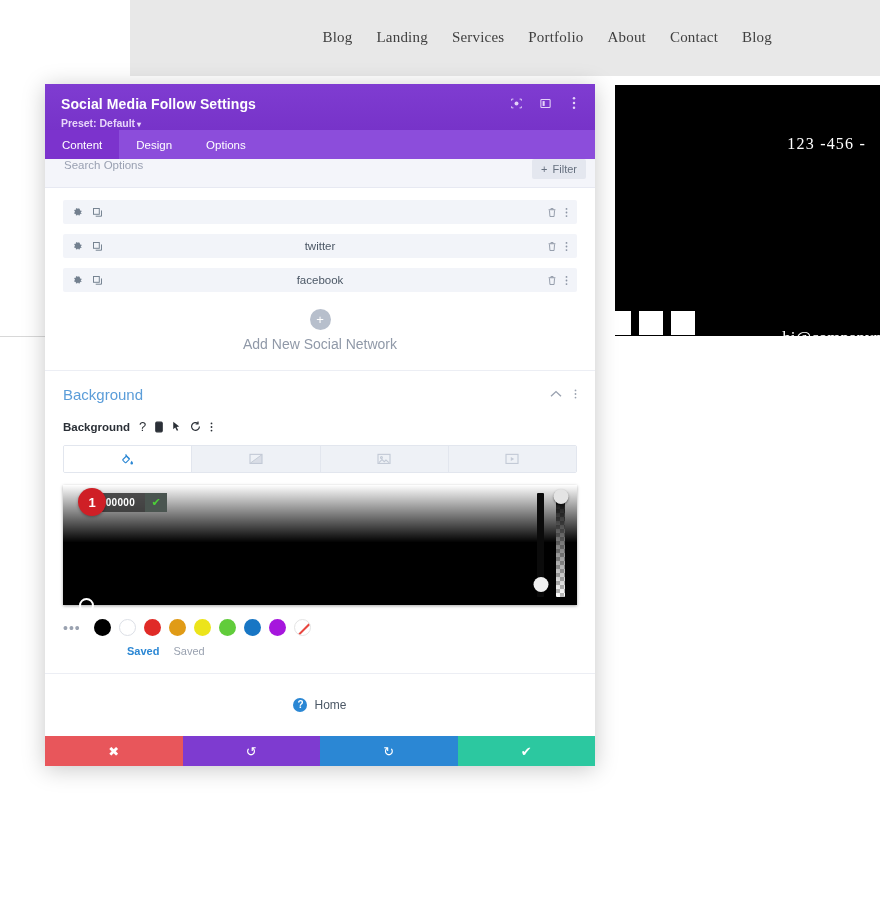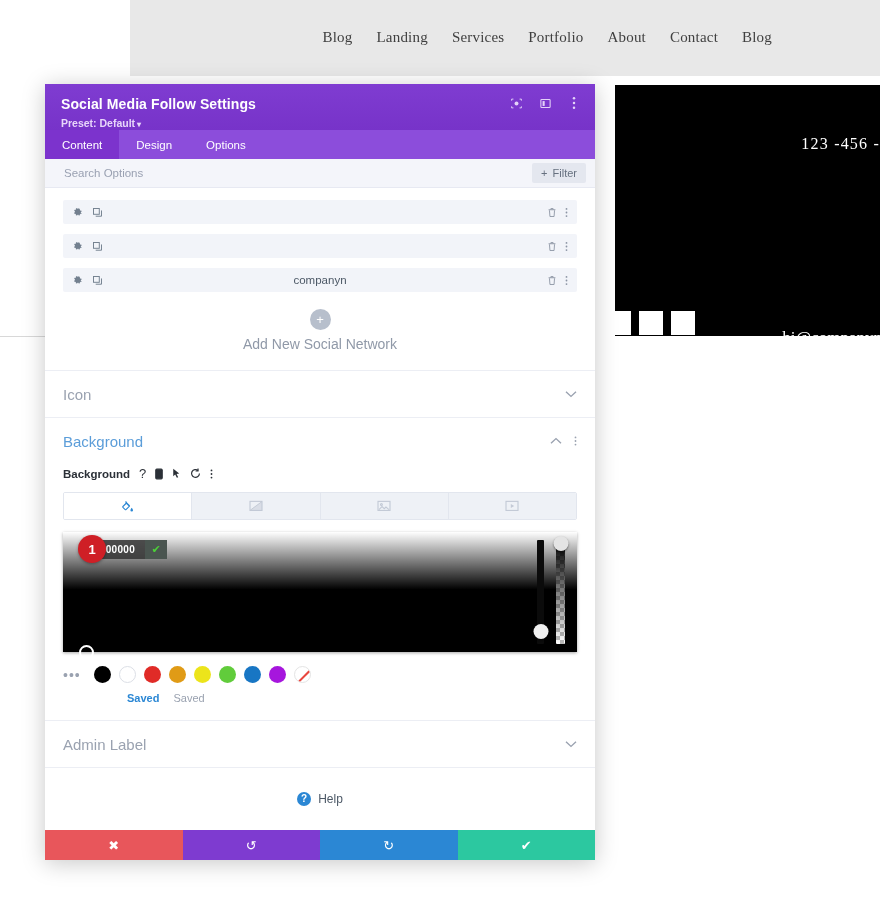--- a/index.html
+++ b/index.html
@@ -52,21 +52,21 @@
     position: absolute;
     left: 615px;
     top: 85px;
     width: 265px;
     height: 251px;
     background: #000000;
     overflow: hidden;
   }
   #promo-phone {
     position: absolute;
-    right: 0px;
+    right: 14px;
     top: 50px;
     font-family: "Liberation Serif", serif;
     font-size: 16px;
     color: #ffffff;
     letter-spacing: 1.2px;
     white-space: nowrap;
   }
   #promo-email {
     position: absolute;
     right: -2px;
@@ -166,21 +166,21 @@
     white-space: nowrap;
   }
   #modal-tabs .tab.active { background: #7c33cd; }
 
   
   #search-row {
     height: 28px;
     background: #f4f5fa;
     border-bottom: 1px solid #e7e9f2;
     display: flex;
-    align-items: center;
+    align-items: flex-start;
     padding: 0 9px 0 19px;
     justify-content: space-between;
   }
   #search-input {
     border: none;
     background: transparent;
     font-family: "Liberation Sans", sans-serif;
     font-size: 11.5px;
     color: #8b93a5;
     outline: none;
@@ -630,20 +630,21 @@
             <path d="M14 9.1l-1.1-.3a4.9 4.9 0 0 0 0-1.6l1.1-.3-.5-1.9-1.1.3a5 5 0 0 0-1.1-1.1l.3-1.1L9.7 1.6l-.3 1.1a4.9 4.9 0 0 0-1.6 0L7.5 1.6 5.6 2.1l.3 1.1a5 5 0 0 0-1.1 1.1L3.7 4l-.5 1.9 1.1.3a4.9 4.9 0 0 0 0 1.6l-1.1.3.5 1.9 1.1-.3a5 5 0 0 0 1.1 1.1l-.3 1.1 1.9.5.3-1.1a4.9 4.9 0 0 0 1.6 0l.3 1.1 1.9-.5-.3-1.1a5 5 0 0 0 1.1-1.1l1.1.3z"></path>
           </svg>
         </span>
         <span class="ic">
           <svg width="11" height="11" viewBox="0 0 16 16" fill="none" stroke="currentColor" stroke-width="1.4">
             <rect x="2.2" y="2.2" width="8.4" height="8.4"></rect>
             <path d="M5.4 13.4h8.4V5"></path>
           </svg>
         </span>
       </div>
+      <div class="net-name">twitter</div>
       <div class="right-icons">
         <span class="ic">
           <svg width="10" height="11" viewBox="0 0 14 16" fill="none" stroke="currentColor" stroke-width="1.3">
             <path d="M2 4h10M5.4 4V2.3h3.2V4M3.3 4.8l.7 9h6l.7-9"></path>
           </svg>
         </span>
         <span class="ic">
           <svg width="3" height="11" viewBox="0 0 4 14" fill="currentColor">
             <circle cx="2" cy="2.2" r="1.2"></circle>
               <circle cx="2" cy="7" r="1.2"></circle>
@@ -661,21 +662,21 @@
             <path d="M14 9.1l-1.1-.3a4.9 4.9 0 0 0 0-1.6l1.1-.3-.5-1.9-1.1.3a5 5 0 0 0-1.1-1.1l.3-1.1L9.7 1.6l-.3 1.1a4.9 4.9 0 0 0-1.6 0L7.5 1.6 5.6 2.1l.3 1.1a5 5 0 0 0-1.1 1.1L3.7 4l-.5 1.9 1.1.3a4.9 4.9 0 0 0 0 1.6l-1.1.3.5 1.9 1.1-.3a5 5 0 0 0 1.1 1.1l-.3 1.1 1.9.5.3-1.1a4.9 4.9 0 0 0 1.6 0l.3 1.1 1.9-.5-.3-1.1a5 5 0 0 0 1.1-1.1l1.1.3z"></path>
           </svg>
         </span>
         <span class="ic">
           <svg width="11" height="11" viewBox="0 0 16 16" fill="none" stroke="currentColor" stroke-width="1.4">
             <rect x="2.2" y="2.2" width="8.4" height="8.4"></rect>
             <path d="M5.4 13.4h8.4V5"></path>
           </svg>
         </span>
       </div>
-      <div class="net-name">companyn</div>
+      <div class="net-name">facebook</div>
       <div class="right-icons">
         <span class="ic">
           <svg width="10" height="11" viewBox="0 0 14 16" fill="none" stroke="currentColor" stroke-width="1.3">
             <path d="M2 4h10M5.4 4V2.3h3.2V4M3.3 4.8l.7 9h6l.7-9"></path>
           </svg>
         </span>
         <span class="ic">
           <svg width="3" height="11" viewBox="0 0 4 14" fill="currentColor">
             <circle cx="2" cy="2.2" r="1.2"></circle>
               <circle cx="2" cy="7" r="1.2"></circle>
@@ -684,28 +685,20 @@
         </span>
       </div>
     </div>
   </div>
 
   <div id="add-new">
     <div class="circle">+</div>
     <div class="label">Add New Social Network</div>
   </div>
 
-  <div class="section-head">
-    <span class="title">Icon</span>
-    <span class="chev">
-      <svg width="12" height="8" viewBox="0 0 12 8" fill="none" stroke="currentColor" stroke-width="1.4">
-          <path d="M1 1.8L6 6.4l5-4.6"></path>
-        </svg>
-    </span>
-  </div>
 
   <div class="section-head open">
     <span class="title">Background</span>
     <span class="chev">
       <svg width="12" height="8" viewBox="0 0 12 8" fill="none" stroke="currentColor" stroke-width="1.4">
           <path d="M1 6.2L6 1.6l5 4.6"></path>
         </svg>
     </span>
     <span class="kebab">
       <svg width="3" height="12" viewBox="0 0 4 14" fill="currentColor">
@@ -803,32 +796,24 @@
       <span class="swatch" style="background:#a616dd"></span>
       <span class="swatch transparent"></span>
     </div>
 
     <div id="swatch-tabs">
       <span class="st active">Saved</span>
       <span class="st">Saved</span>
     </div>
   </div>
 
-  <div class="section-head">
-    <span class="title">Admin Label</span>
-    <span class="chev">
-      <svg width="12" height="8" viewBox="0 0 12 8" fill="none" stroke="currentColor" stroke-width="1.4">
-          <path d="M1 1.8L6 6.4l5-4.6"></path>
-        </svg>
-    </span>
-  </div>
 
   <div id="help-row">
     <span class="hicon">?</span>
-    <span class="hlabel">Help</span>
+    <span class="hlabel">Home</span>
   </div>
 
   <div id="action-bar">
     <div class="act act-cancel">✖</div>
     <div class="act act-undo">↺</div>
     <div class="act act-redo">↻</div>
     <div class="act act-save">✔</div>
   </div>
 </div>
 

